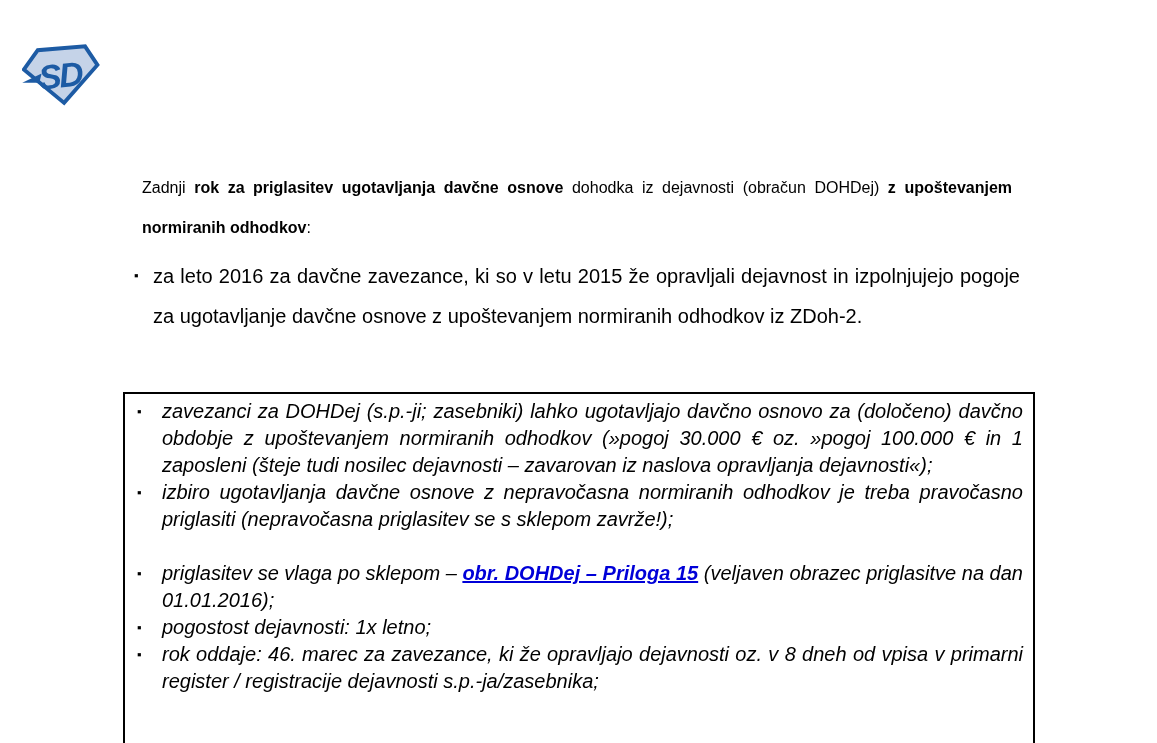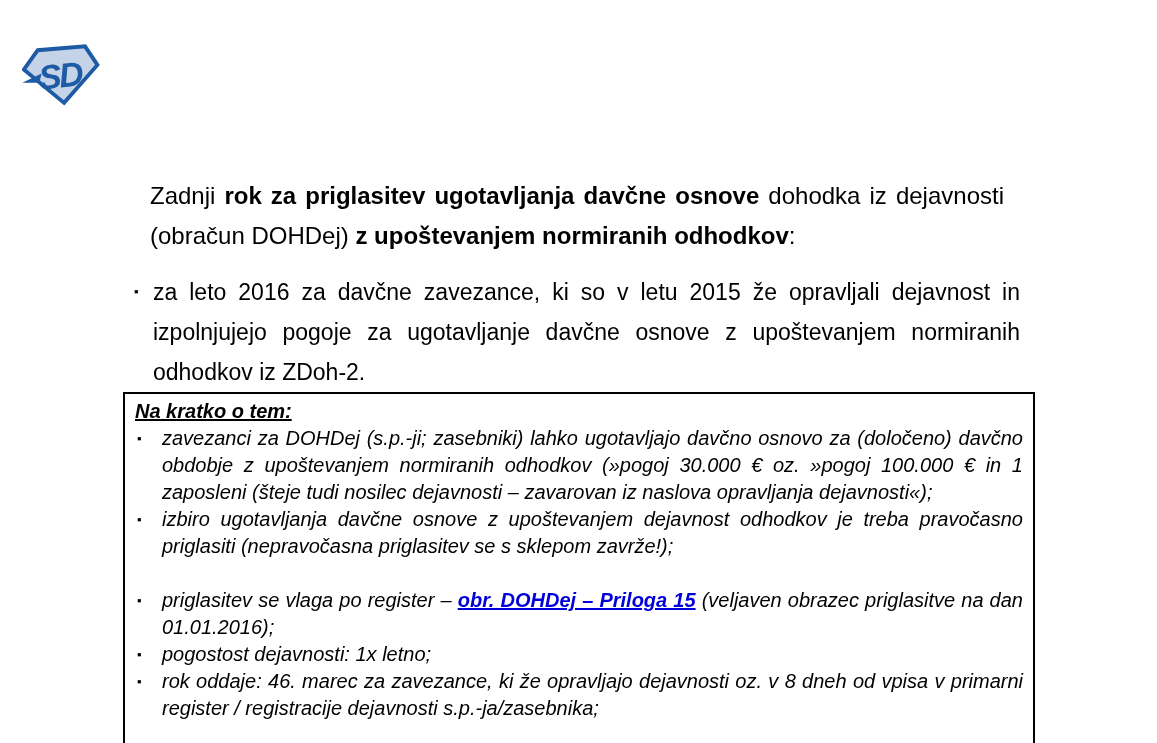--- a/index.html
+++ b/index.html
@@ -42,37 +42,37 @@
   }
 
   
   .content {
     position: absolute;
     left: 134px;
     top: 160px;
     width: 886px;
   }
   .intro {
-    margin: 16px;
-    font-size: 24px;
+    margin: 8px;
+    font-size: 16px;
     line-height: 40px;
     text-align: justify;
   }
   .b { font-weight: bold; }
 
   .toplist { margin-top: 5px; }
   .top-item { display: flex; }
   .top-item .marker {
     flex: 0 0 19px;
     font-size: 13px;
     line-height: 40px;
   }
   .top-item .txt {
     flex: 1;
-    font-size: 23px;
+    font-size: 20px;
     line-height: 40px;
     text-align: justify;
   }
 
   
   .box {
     position: absolute;
     left: 123px;
     top: 392px;
     width: 888px;
@@ -127,35 +127,34 @@
 
     <div class="toplist">
       <div class="top-item">
         <span class="marker">▪</span>
         <span class="txt"><span>za leto 2016 za davčne zavezance, ki so v letu 2015 že opravljali dejavnost in izpolnjujejo pogoje za ugotavljanje davčne osnove z upoštevanjem normiranih odhodkov iz ZDoh-2.</span></span>
       </div>
     </div>
   </div>
 
   <div class="box">
-    <div class="box-title">Na kratko o tem:</div>
 
     <div class="box-item">
       <span class="marker">▪</span>
       <span class="txt"><span>zavezanci za DOHDej (s.p.-ji; zasebniki) lahko ugotavljajo davčno osnovo za (določeno) davčno obdobje z upoštevanjem normiranih odhodkov (»pogoj 30.000 € oz. »pogoj 100.000 € in 1 zaposleni (šteje tudi nosilec dejavnosti – zavarovan iz naslova opravljanja dejavnosti«);</span></span>
     </div>
 
     <div class="box-item">
       <span class="marker">▪</span>
-      <span class="txt"><span>izbiro ugotavljanja davčne osnove z upoštevanjem dejavnost odhodkov je treba pravočasno priglasiti (nepravočasna priglasitev se s sklepom zavrže!);</span></span>
+      <span class="txt"><span>izbiro ugotavljanja davčne osnove z nepravočasna normiranih odhodkov je treba pravočasno priglasiti (nepravočasna priglasitev se s sklepom zavrže!);</span></span>
     </div>
 
     <div class="box-item gap">
       <span class="marker">▪</span>
-      <span class="txt"><span>priglasitev se vlaga po register – </span><a href="#" class="lnk">obr. DOHDej – Priloga 15</a><span> (veljaven obrazec priglasitve na dan 01.01.2016);</span></span>
+      <span class="txt"><span>priglasitev se vlaga po sklepom – </span><a href="#" class="lnk">obr. DOHDej – Priloga 15</a><span> (veljaven obrazec priglasitve na dan 01.01.2016);</span></span>
     </div>
 
     <div class="box-item">
       <span class="marker">▪</span>
       <span class="txt"><span>pogostost dejavnosti: 1x letno;</span></span>
     </div>
 
     <div class="box-item">
       <span class="marker">▪</span>
       <span class="txt"><span>rok oddaje: 46. marec za zavezance, ki že opravljajo dejavnosti oz. v 8 dneh od vpisa v primarni register / registracije dejavnosti s.p.-ja/zasebnika;</span></span>

